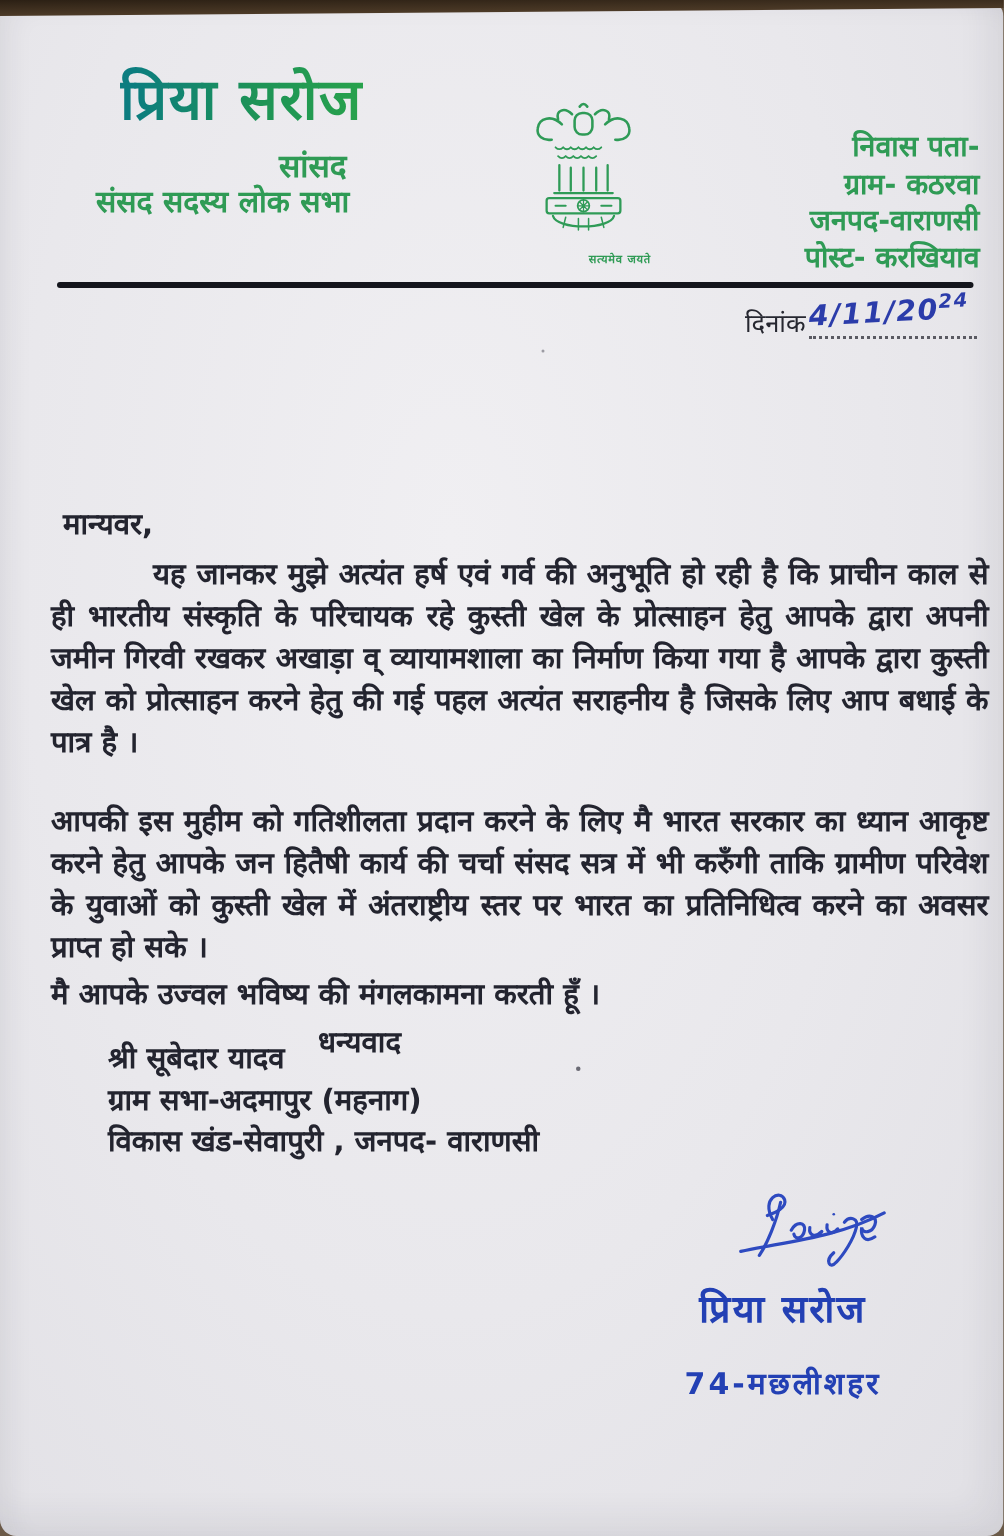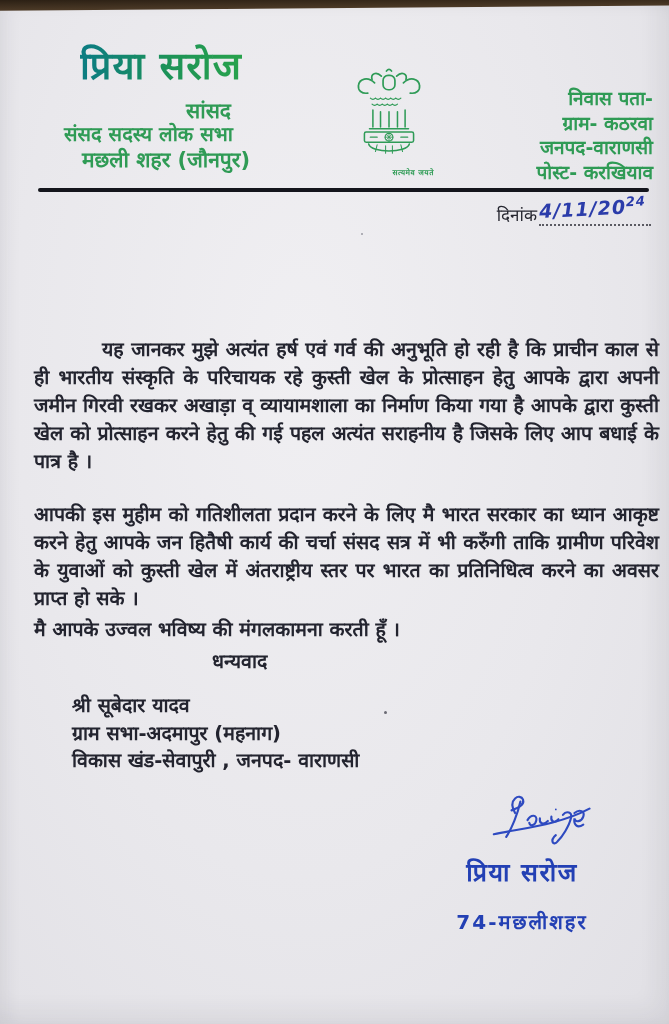--- a/index.html
+++ b/index.html
@@ -1,20 +1,20 @@
 <!DOCTYPE html>
 <html><head>
 <meta charset="utf-8">
 <style>
   html,body{margin:0;padding:0;background:#6b5a48;}
   .stage{position:relative;width:669px;height:1024px;margin:0 auto;overflow:hidden;
          font-family:"DejaVu Sans","Liberation Sans",sans-serif;}
   .page{position:absolute;inset:0;
         background:radial-gradient(ellipse at 45% 35%, #f0eff2 0%, #e9e8ec 55%, #e1e0e5 100%);
-        box-shadow:inset -10px -12px 22px rgba(40,40,60,.07), inset 8px 5px 16px rgba(40,40,60,.05);}
+        box-shadow:inset -10px -12px 22px rgba(40,40,60,.07), inset 8px 5px 16px rgba(40,40,60,.05);border-radius:11px;}
   .top-edge{position:absolute;left:-6px;top:-5px;width:690px;height:13px;
             background:linear-gradient(#241a10,#4c3a27);
             transform:rotate(-0.45deg);transform-origin:center;}
 
   
   .lh-name{position:absolute;left:80px;top:38px;font-size:38px;font-weight:700;
            letter-spacing:1px;color:#15856a;white-space:nowrap;}
   @supports ((-webkit-background-clip:text) or (background-clip:text)){
     .lh-name{background:linear-gradient(90deg,#0c7d80 5%,#1d9357 55%,#28a24c);
              -webkit-background-clip:text;background-clip:text;
@@ -70,21 +70,20 @@
 <body>
 
 <div class="stage">
   <div class="page">
 
     <div class="top-edge"></div>
 
     <div class="lh-name">प्रिया सरोज</div>
     <div class="lh-line lh-title">सांसद</div>
     <div class="lh-line lh-sub">संसद सदस्य लोक सभा</div>
-    <div class="lh-line lh-const">मछली शहर (जौनपुर)</div>
 
     <div class="emblem">
       <span>
         <svg viewBox="0 0 100 118" width="86" height="100" fill="none" stroke="#2f9b57" stroke-width="2" stroke-linecap="round">
 
           <rect x="43" y="11" width="14" height="17" rx="6"></rect>
           <path d="M47 6 q3 -4 6 0"></path>
           <path d="M41 12 C 35 6 28 9 30 16 M59 12 C 65 6 72 9 70 16"></path>
 
           <path d="M33 20 C 25 12 15 15 14 23 C 13 29 18 33 25 32"></path>
@@ -119,20 +118,21 @@
 
     <div class="date-row">
       <span class="date-label">दिनांक</span>
       <span class="date-line">
         <span class="date-hand"><span>4/11/20</span><sup>24</sup></span>
       </span>
     </div>
 
 
     <div class="body">
+      <p class="salutation">मान्यवर,</p>
       <p class="p-indent">यह जानकर मुझे अत्यंत हर्ष एवं गर्व की अनुभूति हो रही है कि प्राचीन काल से ही भारतीय संस्कृति के परिचायक रहे कुस्ती खेल के प्रोत्साहन हेतु आपके द्वारा अपनी जमीन गिरवी रखकर अखाड़ा व् व्यायामशाला का निर्माण किया गया है आपके द्वारा कुस्ती खेल को प्रोत्साहन करने हेतु की गई पहल अत्यंत सराहनीय है जिसके लिए आप बधाई के पात्र है ।</p>
       <p class="p-gap">आपकी इस मुहीम को गतिशीलता प्रदान करने के लिए मै भारत सरकार का ध्यान आकृष्ट करने हेतु आपके जन हितैषी कार्य की चर्चा संसद सत्र में भी करुँगी ताकि ग्रामीण परिवेश के युवाओं को कुस्ती खेल में अंतराष्ट्रीय स्तर पर भारत का प्रतिनिधित्व करने का अवसर प्राप्त हो सके ।</p>
       <p class="p-follow">मै आपके उज्वल भविष्य की मंगलकामना करती हूँ ।</p>
       <p class="closing">धन्यवाद</p>
     </div>
 
     <div class="addressee">
       <div>श्री सूबेदार यादव</div>
       <div>ग्राम सभा-अदमापुर (महनाग)</div>
       <div>विकास खंड-सेवापुरी , जनपद- वाराणसी</div>

